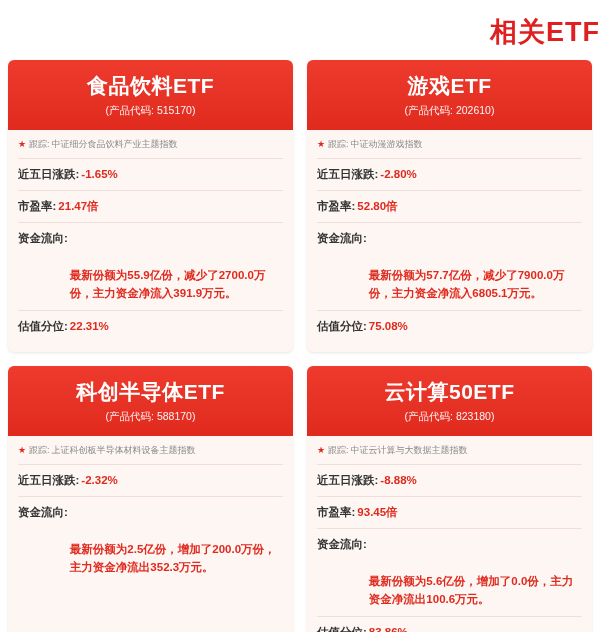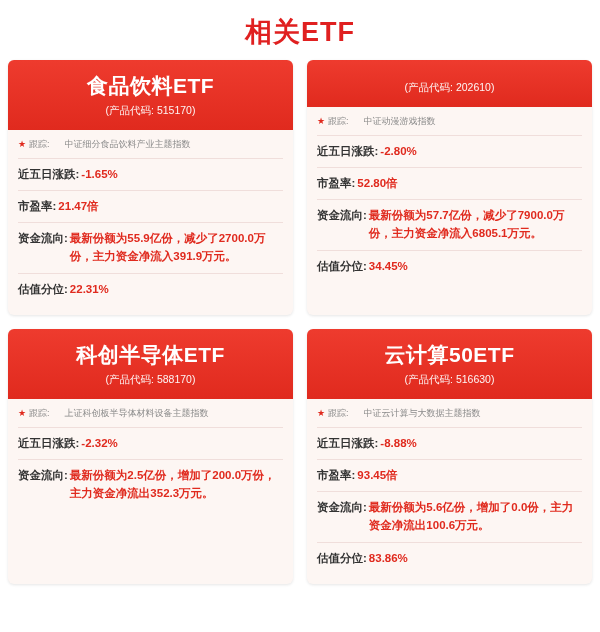--- a/index.html
+++ b/index.html
@@ -14,21 +14,21 @@
     -webkit-font-smoothing: antialiased;
   }
   .page {
     width: 600px;
     height: 632px;
     box-sizing: border-box;
     position: relative;
     overflow: hidden;
   }
   .page-title {
-    text-align: center;
+    text-align: right;
     color: #e02020;
     font-size: 27px;
     font-weight: bold;
     letter-spacing: 1px;
     padding-top: 14px;
     padding-bottom: 10px;
   }
   .grid {
     display: grid;
     grid-template-columns: 1fr 1fr;
@@ -79,21 +79,21 @@
     font-size: 9px;
     margin-right: 3px;
     line-height: 1.3;
   }
   .track-label {
     color: #8a8a8a;
     white-space: nowrap;
   }
   .track-value {
     color: #8a8a8a;
-    margin-left: 15px;
+    margin-left: 2px;
   }
   .row {
     display: flex;
     align-items: flex-start;
     font-size: 11.5px;
     padding: 7px 0;
     border-bottom: 1px solid #f0dedb;
     line-height: 1.5;
   }
   .row:last-child {
@@ -105,20 +105,21 @@
     flex-shrink: 0;
     font-weight: bold;
   }
   .row-value {
     color: #e02a1e;
     font-weight: bold;
     margin-left: 2px;
   }
   .row-value.wrap {
     line-height: 1.55;
+    margin-top: 37px;
   }
 </style>
 </head>
 <body>
 
 <div class="page">
 
   <div class="page-title">相关ETF</div>
 
   <div class="grid">
@@ -148,20 +149,21 @@
         </div>
         <div class="row">
           <span class="row-label">估值分位:</span>
           <span class="row-value">22.31%</span>
         </div>
       </div>
     </div>
 
     <div class="card">
       <div class="card-header">
+        <div class="card-name">游戏ETF</div>
         <div class="card-code">(产品代码: 202610)</div>
       </div>
       <div class="card-body">
         <div class="track-row">
           <span class="star-icon">★</span>
           <span class="track-label">跟踪:</span>
           <span class="track-value">中证动漫游戏指数</span>
         </div>
         <div class="row">
           <span class="row-label">近五日涨跌:</span>
@@ -170,21 +172,21 @@
         <div class="row">
           <span class="row-label">市盈率:</span>
           <span class="row-value">52.80倍</span>
         </div>
         <div class="row">
           <span class="row-label">资金流向:</span>
           <span class="row-value wrap">最新份额为57.7亿份，减少了7900.0万份，主力资金净流入6805.1万元。</span>
         </div>
         <div class="row">
           <span class="row-label">估值分位:</span>
-          <span class="row-value">34.45%</span>
+          <span class="row-value">75.08%</span>
         </div>
       </div>
     </div>
 
     <div class="card">
       <div class="card-header">
         <div class="card-name">科创半导体ETF</div>
         <div class="card-code">(产品代码: 588170)</div>
       </div>
       <div class="card-body">
@@ -200,21 +202,21 @@
         <div class="row">
           <span class="row-label">资金流向:</span>
           <span class="row-value wrap">最新份额为2.5亿份，增加了200.0万份，主力资金净流出352.3万元。</span>
         </div>
       </div>
     </div>
 
     <div class="card">
       <div class="card-header">
         <div class="card-name">云计算50ETF</div>
-        <div class="card-code">(产品代码: 516630)</div>
+        <div class="card-code">(产品代码: 823180)</div>
       </div>
       <div class="card-body">
         <div class="track-row">
           <span class="star-icon">★</span>
           <span class="track-label">跟踪:</span>
           <span class="track-value">中证云计算与大数据主题指数</span>
         </div>
         <div class="row">
           <span class="row-label">近五日涨跌:</span>
           <span class="row-value">-8.88%</span>

